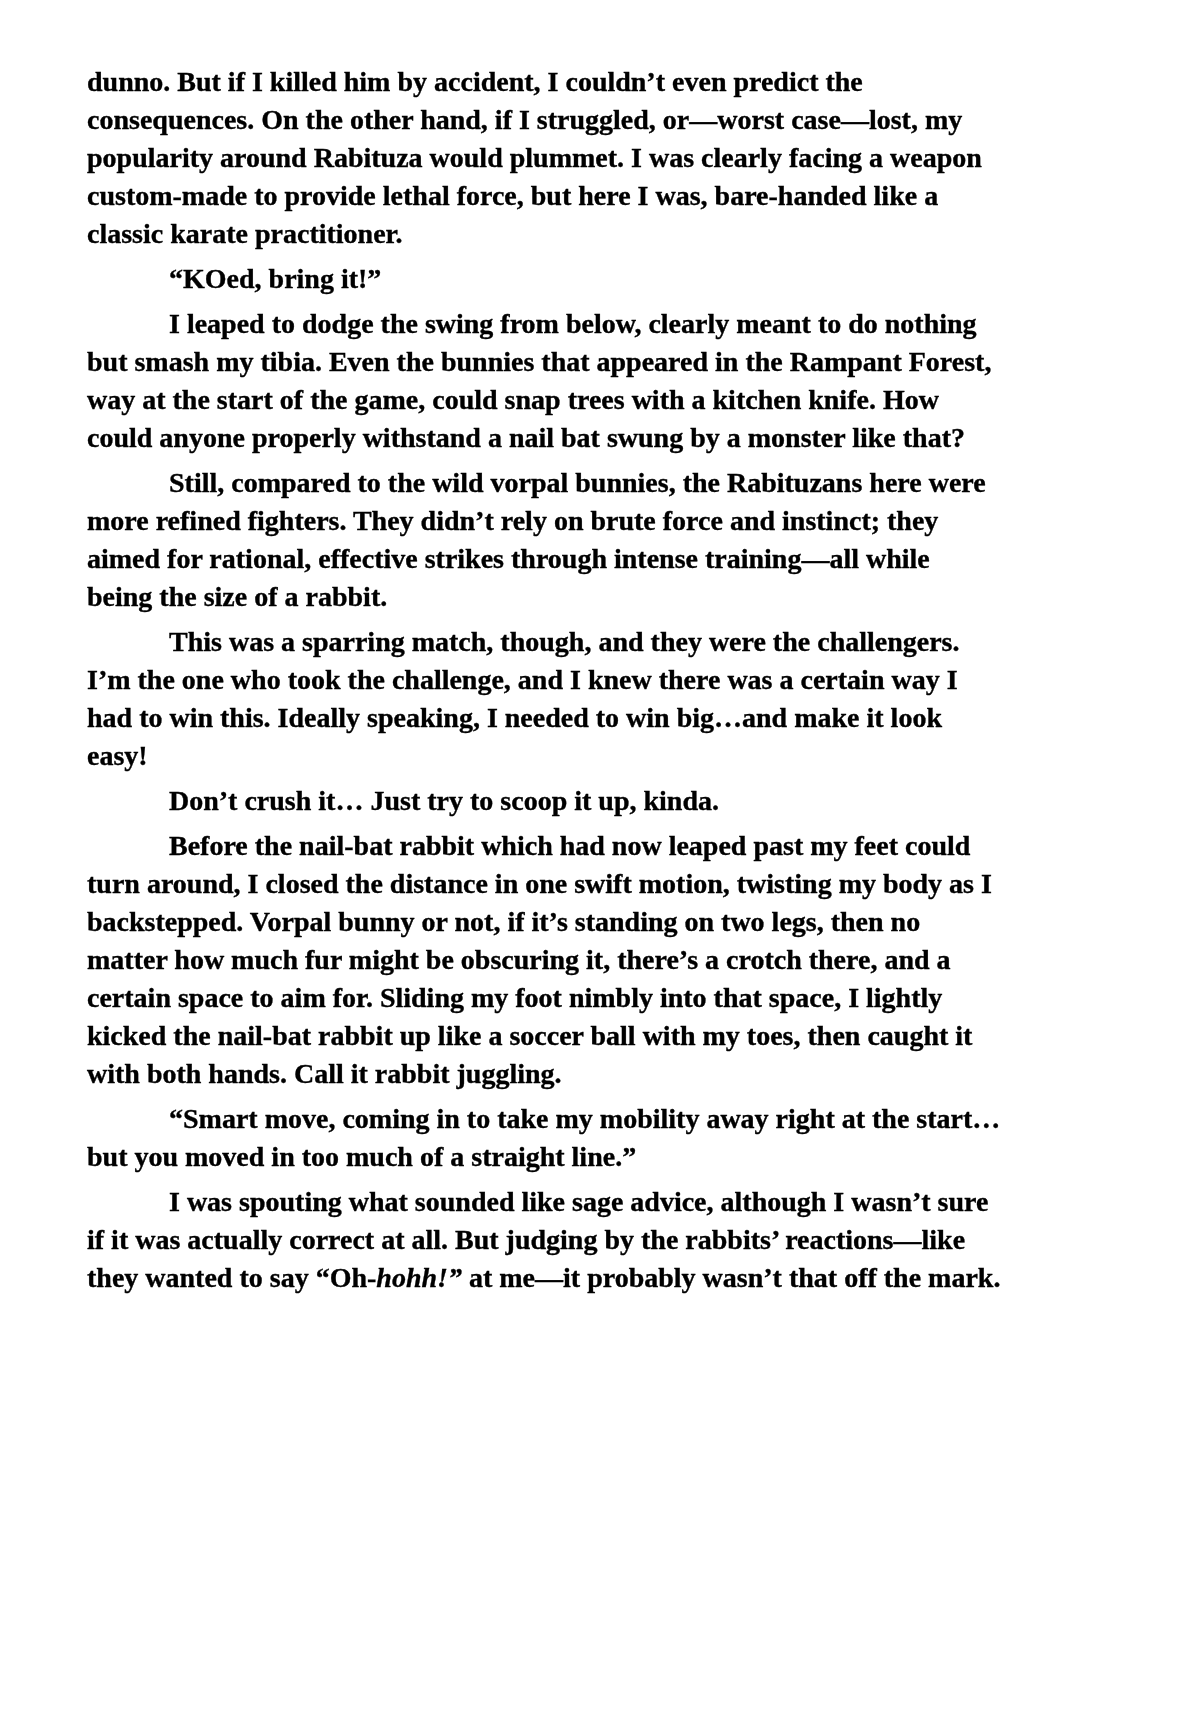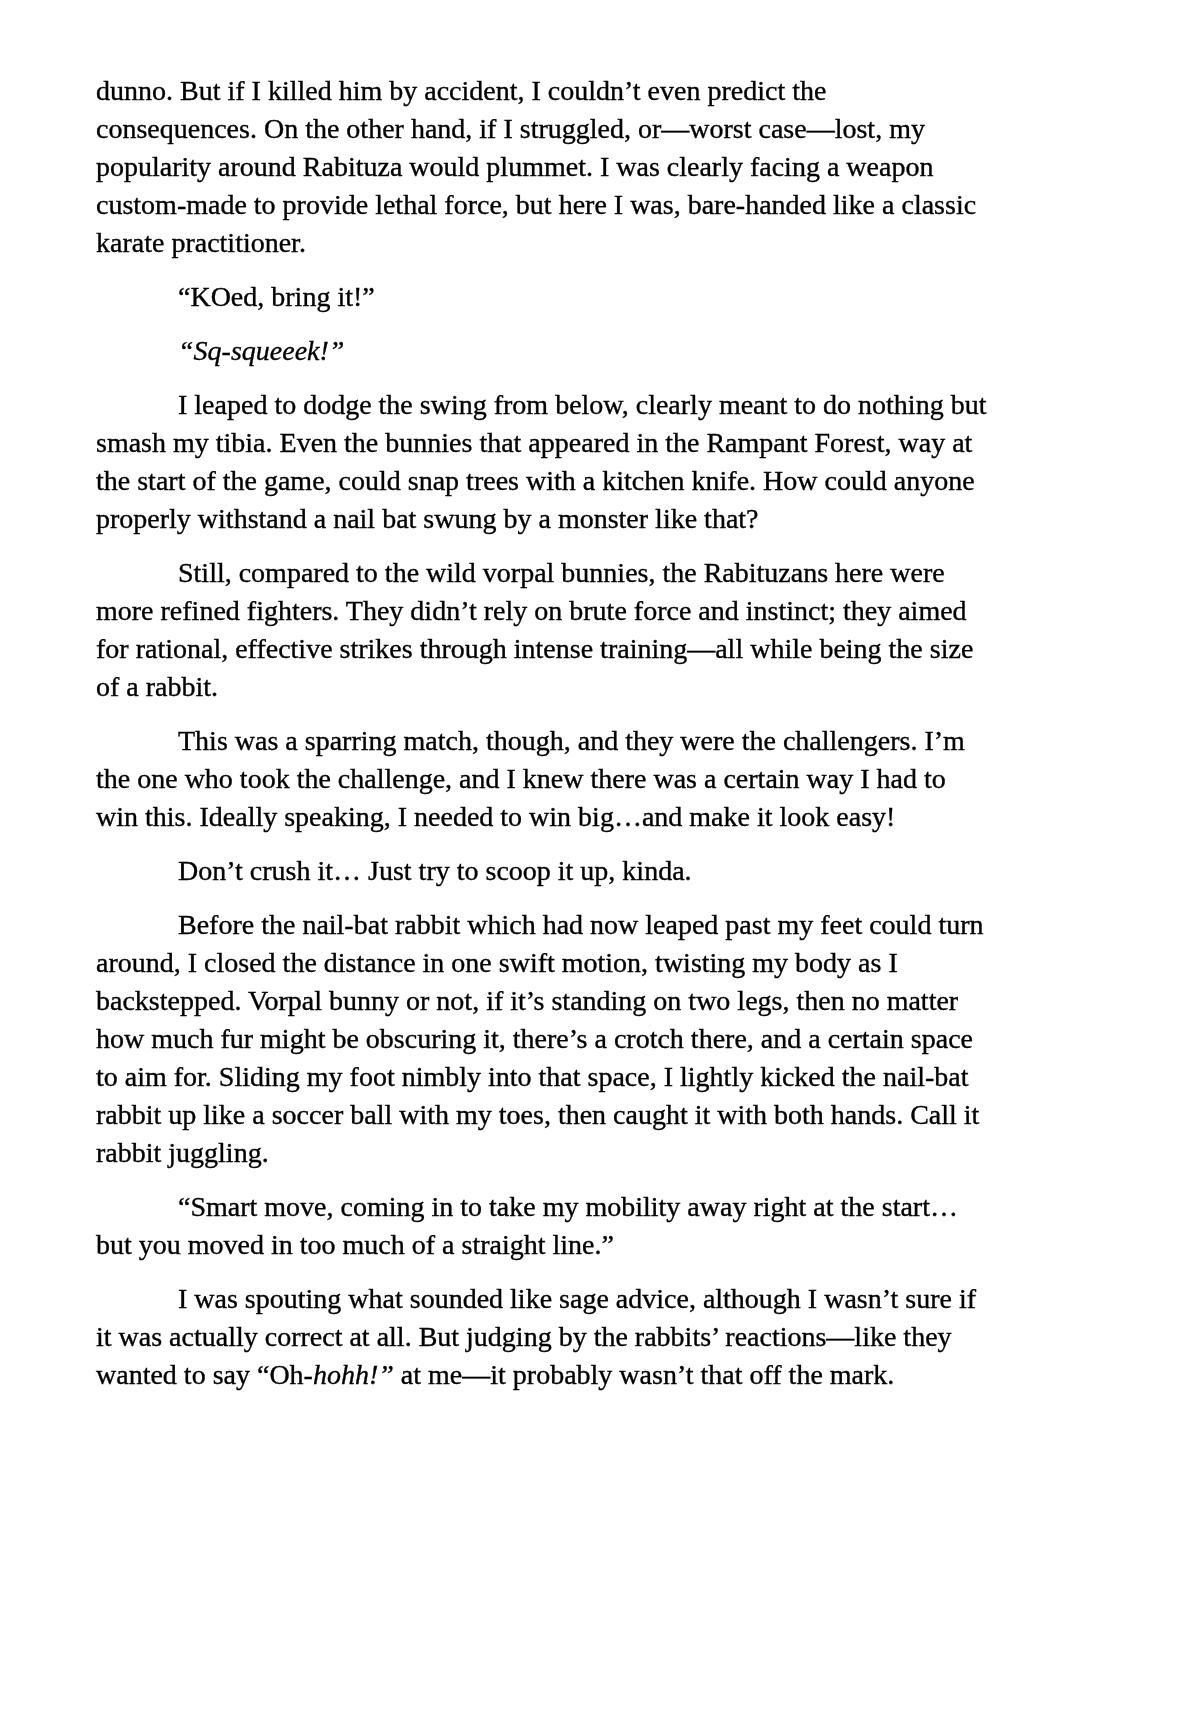--- a/index.html
+++ b/index.html
@@ -21,39 +21,39 @@
     top: 56px;
     width: 928px;
     font-family: "Liberation Serif", "DejaVu Serif", serif;
     font-size: 28px;
     line-height: 38px;
     color: #000000;
     -webkit-text-stroke: 0.35px #000000;
     text-align: left;
   }
   .text-column p {
-    margin: 16px;
+    margin: 7px;
     padding: 0;
     text-indent: 82px;
+    font-weight: bold;
   }
   .text-column p.no-indent {
     text-indent: 0;
   }
   .seg-italic {
     font-style: italic;
   }
 </style>
 </head>
 <body>
 
 <div class="page">
   <div class="text-column">
       <p class="no-indent"><span>dunno. But if I killed him by accident, I couldn’t even predict the consequences. On the other hand, if I struggled, or—worst case—lost, my popularity around Rabituza would plummet. I was clearly facing a weapon custom-made to provide lethal force, but here I was, bare-handed like a classic karate practitioner.</span></p>
       <p><span>“KOed, bring it!”</span></p>
-      <p><span class="seg-italic">“Sq-squeeek!”</span></p>
       <p><span>I leaped to dodge the swing from below, clearly meant to do nothing but smash my tibia. Even the bunnies that appeared in the Rampant Forest, way at the start of the game, could snap trees with a kitchen knife. How could anyone properly withstand a nail bat swung by a monster like that?</span></p>
       <p><span>Still, compared to the wild vorpal bunnies, the Rabituzans here were more refined fighters. They didn’t rely on brute force and instinct; they aimed for rational, effective strikes through intense training—all while being the size of a rabbit.</span></p>
       <p><span>This was a sparring match, though, and they were the challengers. I’m the one who took the challenge, and I knew there was a certain way I had to win this. Ideally speaking, I needed to win big…and make it look easy!</span></p>
       <p><span>Don’t crush it… Just try to scoop it up, kinda.</span></p>
       <p><span>Before the nail-bat rabbit which had now leaped past my feet could turn around, I closed the distance in one swift motion, twisting my body as I backstepped. Vorpal bunny or not, if it’s standing on two legs, then no matter how much fur might be obscuring it, there’s a crotch there, and a certain space to aim for. Sliding my foot nimbly into that space, I lightly kicked the nail-bat rabbit up like a soccer ball with my toes, then caught it with both hands. Call it rabbit juggling.</span></p>
       <p><span>“Smart move, coming in to take my mobility away right at the start… but you moved in too much of a straight line.”</span></p>
       <p><span>I was spouting what sounded like sage advice, although I wasn’t sure if it was actually correct at all. But judging by the rabbits’ reactions—like they wanted to say “Oh-</span><span class="seg-italic">hohh!”</span><span> at me—it probably wasn’t that off the mark.</span></p>
     </div>
 </div>
 

